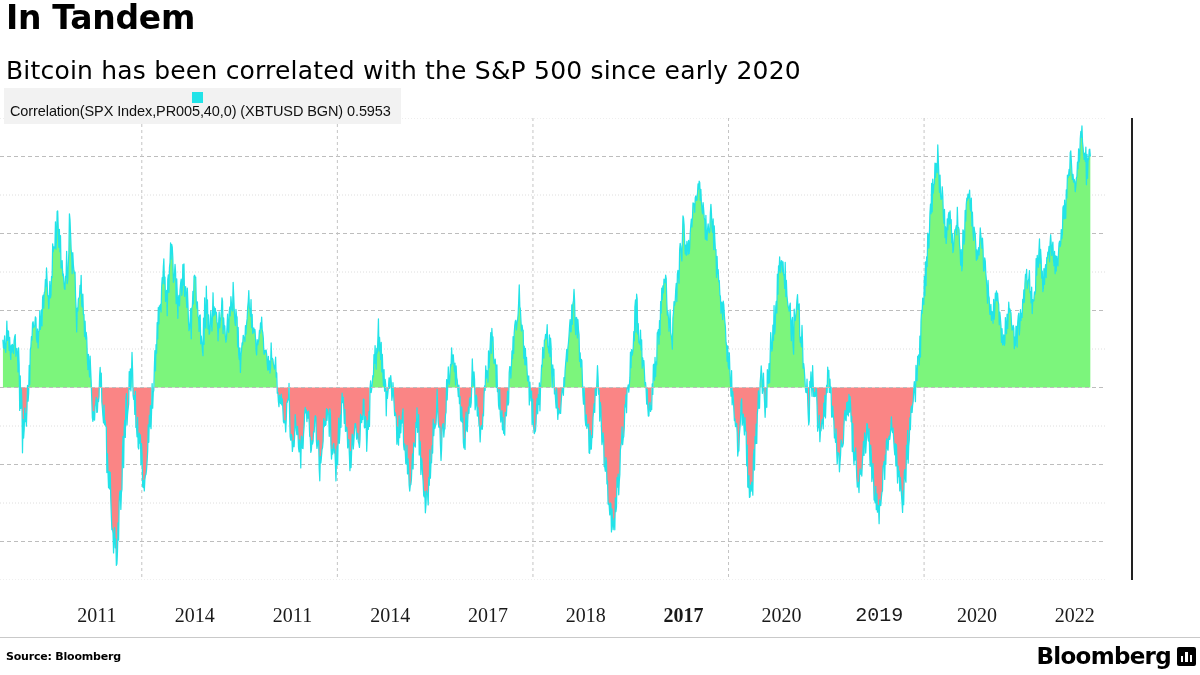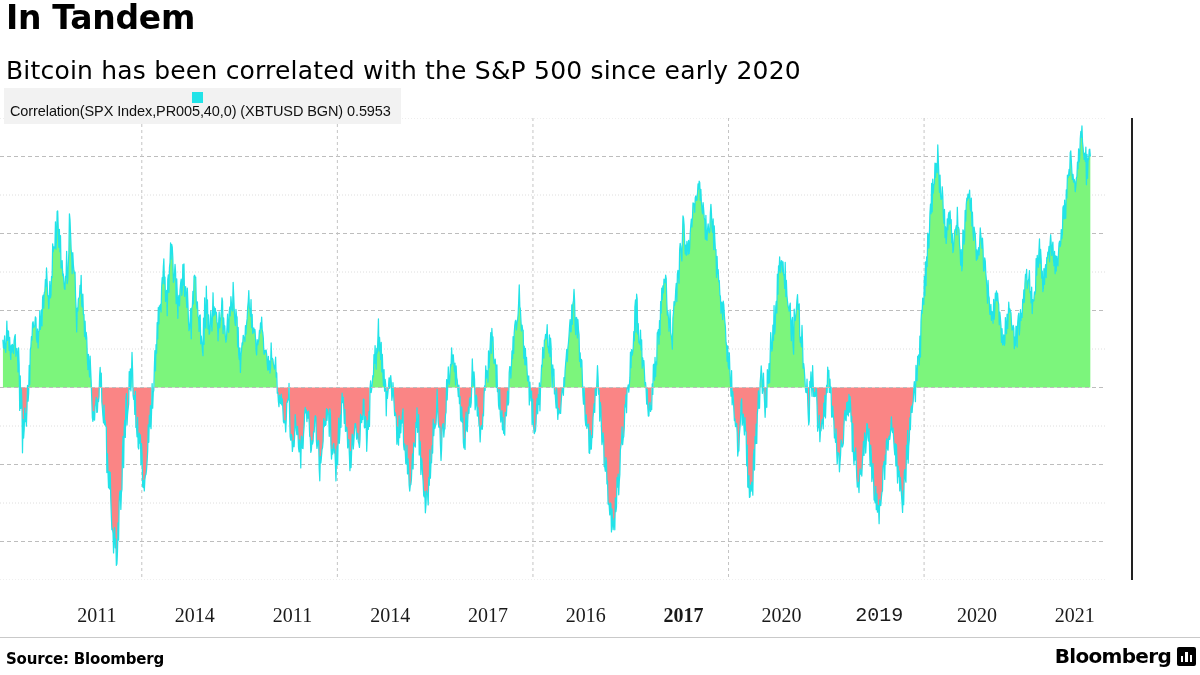--- a/index.html
+++ b/index.html
@@ -85,30 +85,30 @@
     white-space:nowrap;
   }
 
   
   .footer-line{
     position:absolute;left:0;top:637px;width:1200px;height:1px;
     background:#c9c9c9;
   }
   .source{
     position:absolute;left:6px;top:650px;
-    font-size:15px;font-weight:bold;
+    font-size:11px;font-weight:bold;
     font-family:"DejaVu Sans", sans-serif;
     letter-spacing:-0.2px;
   }
   .brand{
     position:absolute;right:4px;top:644px;
     display:flex;align-items:center;gap:6px;
   }
   .brand-text{
-    font-size:20px;font-weight:bold;
+    font-size:23px;font-weight:bold;
     font-family:"DejaVu Sans", sans-serif;
     letter-spacing:-0.7px;
     line-height:25px;
   }
   .brand-mark{
     width:19px;height:19px;background:#000;
     border-radius:2px;
     position:relative;
     display:inline-block;
   }
@@ -228,26 +228,26 @@
       </svg>
   </div>
 
 
   <div class="xaxis-labels" id="xaxis-labels">
       <div class="xtick" style="left: 92.9px;">2011</div>
       <div class="xtick" style="left: 190.7px;">2014</div>
       <div class="xtick" style="left: 288.5px;">2011</div>
       <div class="xtick" style="left: 386.3px;">2014</div>
       <div class="xtick" style="left: 484px;">2017</div>
-      <div class="xtick" style="left: 581.8px;">2016</div>
+      <div class="xtick" style="left: 581.8px;">2018</div>
       <div class="xtick" style="left: 679.6px; font-weight: bold;">2017</div>
       <div class="xtick" style="left: 777.4px;">2020</div>
       <div class="xtick" style="left: 875.2px; font-family: Liberation Mono, monospace;">2019</div>
       <div class="xtick" style="left: 973px;">2020</div>
-      <div class="xtick" style="left: 1070.8px;">2021</div>
+      <div class="xtick" style="left: 1070.8px;">2022</div>
     </div>
 
   <div class="footer-line"></div>
   <div class="source">Source: Bloomberg</div>
   <div class="brand">
     <span class="brand-text">Bloomberg</span>
     <span class="brand-mark">
         <i></i>
         <i></i>
         <i></i>

